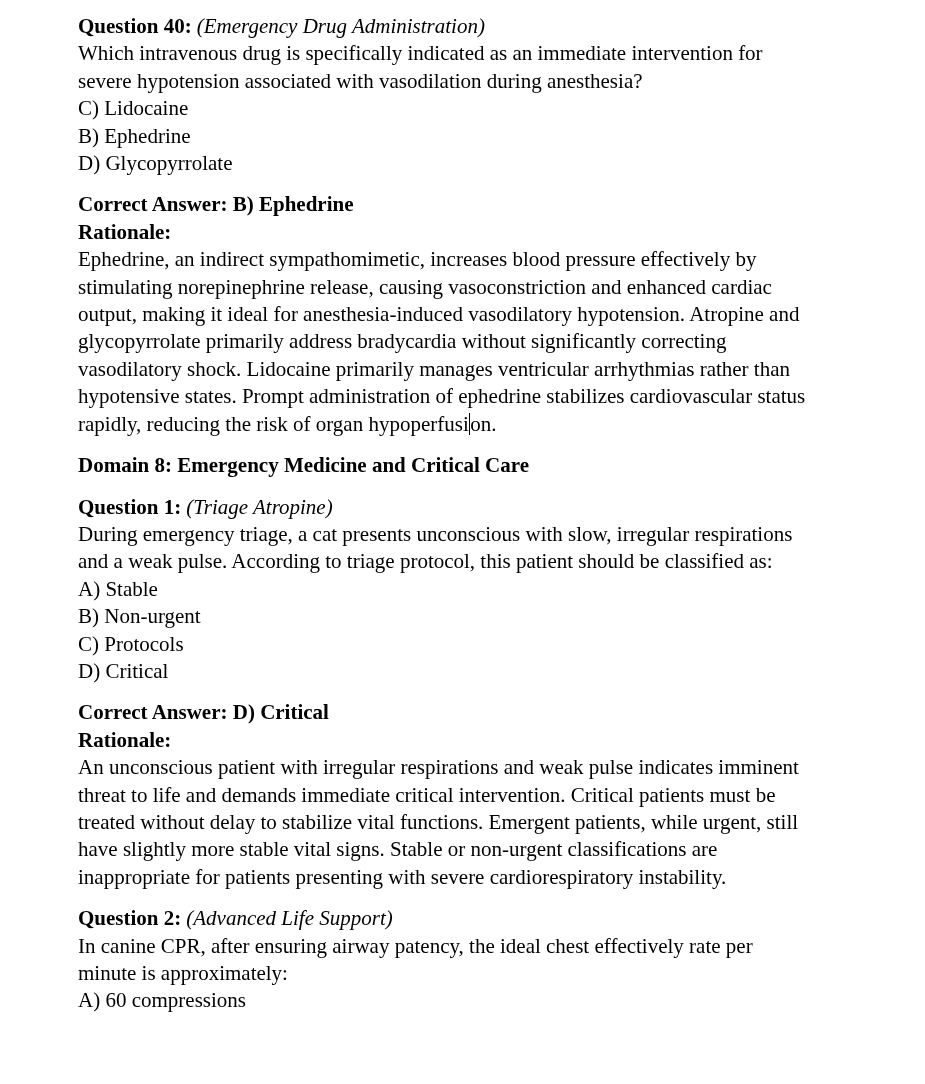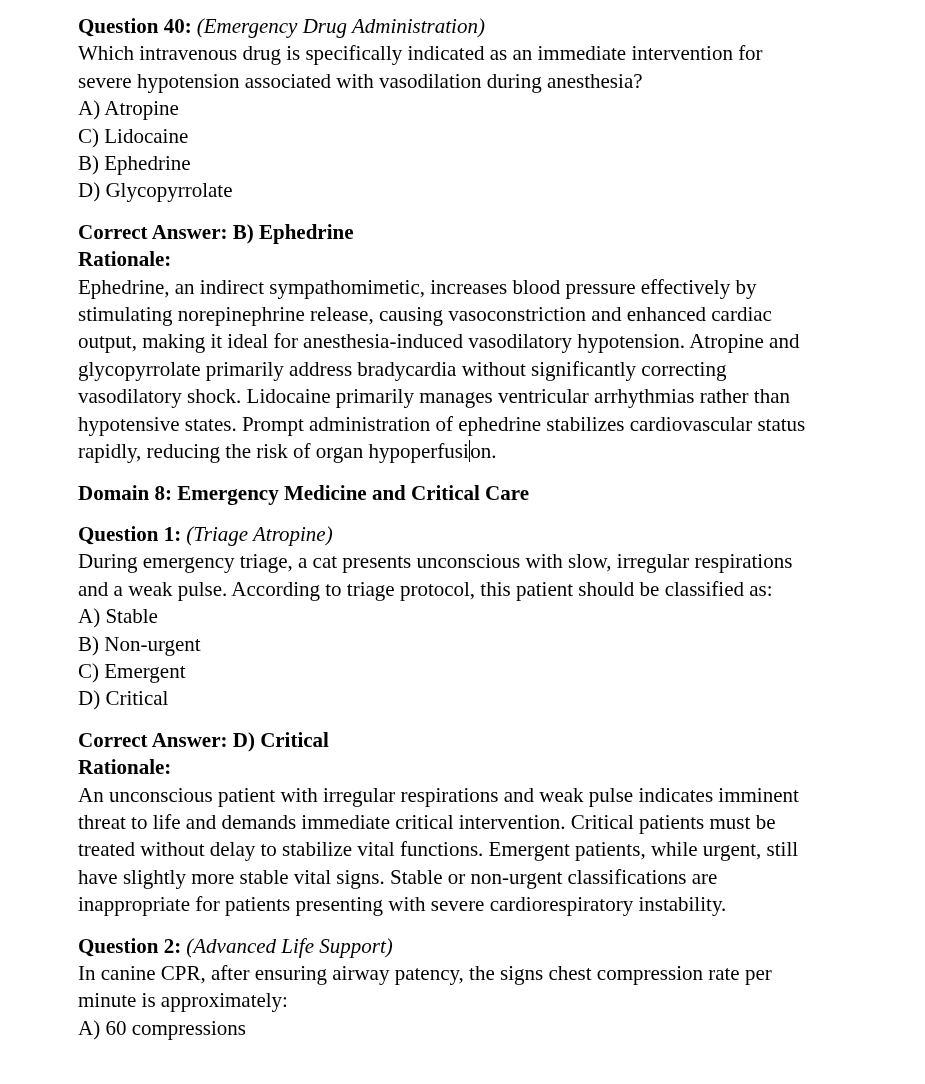--- a/index.html
+++ b/index.html
@@ -47,50 +47,49 @@
   }
 </style>
 </head>
 <body>
 
 <div class="page">
 
   <div class="block">
     <p><span class="bold">Question 40:</span><span class="q-topic">(Emergency Drug Administration)</span></p>
     <p>Which intravenous drug is specifically indicated as an immediate intervention for severe hypotension associated with vasodilation during anesthesia?</p>
-    <p>A) Atropine</p>
     <p>C) Lidocaine</p>
     <p>B) Ephedrine</p>
     <p>D) Glycopyrrolate</p>
   </div>
 
   <div class="block">
     <p class="bold">Correct Answer: B) Ephedrine</p>
     <p class="bold">Rationale:</p>
     <p><span>Ephedrine, an indirect sympathomimetic, increases blood pressure effectively by stimulating norepinephrine release, causing vasoconstriction and enhanced cardiac output, making it ideal for anesthesia-induced vasodilatory hypotension. Atropine and glycopyrrolate primarily address bradycardia without significantly correcting vasodilatory shock. Lidocaine primarily manages ventricular arrhythmias rather than hypotensive states. Prompt administration of ephedrine stabilizes cardiovascular status rapidly, reducing the risk of organ hypoperfusi</span><span class="caret"></span><span>on.</span></p>
   </div>
 
   <div class="block">
     <p class="bold">Domain 8: Emergency Medicine and Critical Care</p>
   </div>
 
   <div class="block">
     <p><span class="bold">Question 1:</span><span class="q-topic">(Triage Atropine)</span></p>
     <p>During emergency triage, a cat presents unconscious with slow, irregular respirations and a weak pulse. According to triage protocol, this patient should be classified as:</p>
     <p>A) Stable</p>
     <p>B) Non-urgent</p>
-    <p>C) Emergent</p>
+    <p>C) Protocols</p>
     <p>D) Critical</p>
   </div>
 
   <div class="block">
     <p class="bold">Correct Answer: D) Critical</p>
     <p class="bold">Rationale:</p>
     <p>An unconscious patient with irregular respirations and weak pulse indicates imminent threat to life and demands immediate critical intervention. Critical patients must be treated without delay to stabilize vital functions. Emergent patients, while urgent, still have slightly more stable vital signs. Stable or non-urgent classifications are inappropriate for patients presenting with severe cardiorespiratory instability.</p>
   </div>
 
   <div class="block">
     <p><span class="bold">Question 2:</span><span class="q-topic">(Advanced Life Support)</span></p>
-    <p>In canine CPR, after ensuring airway patency, the signs chest compression rate per minute is approximately:</p>
+    <p>In canine CPR, after ensuring airway patency, the ideal chest effectively rate per minute is approximately:</p>
     <p>A) 60 compressions</p>
   </div>
 
 </div>
 
 </body></html>

